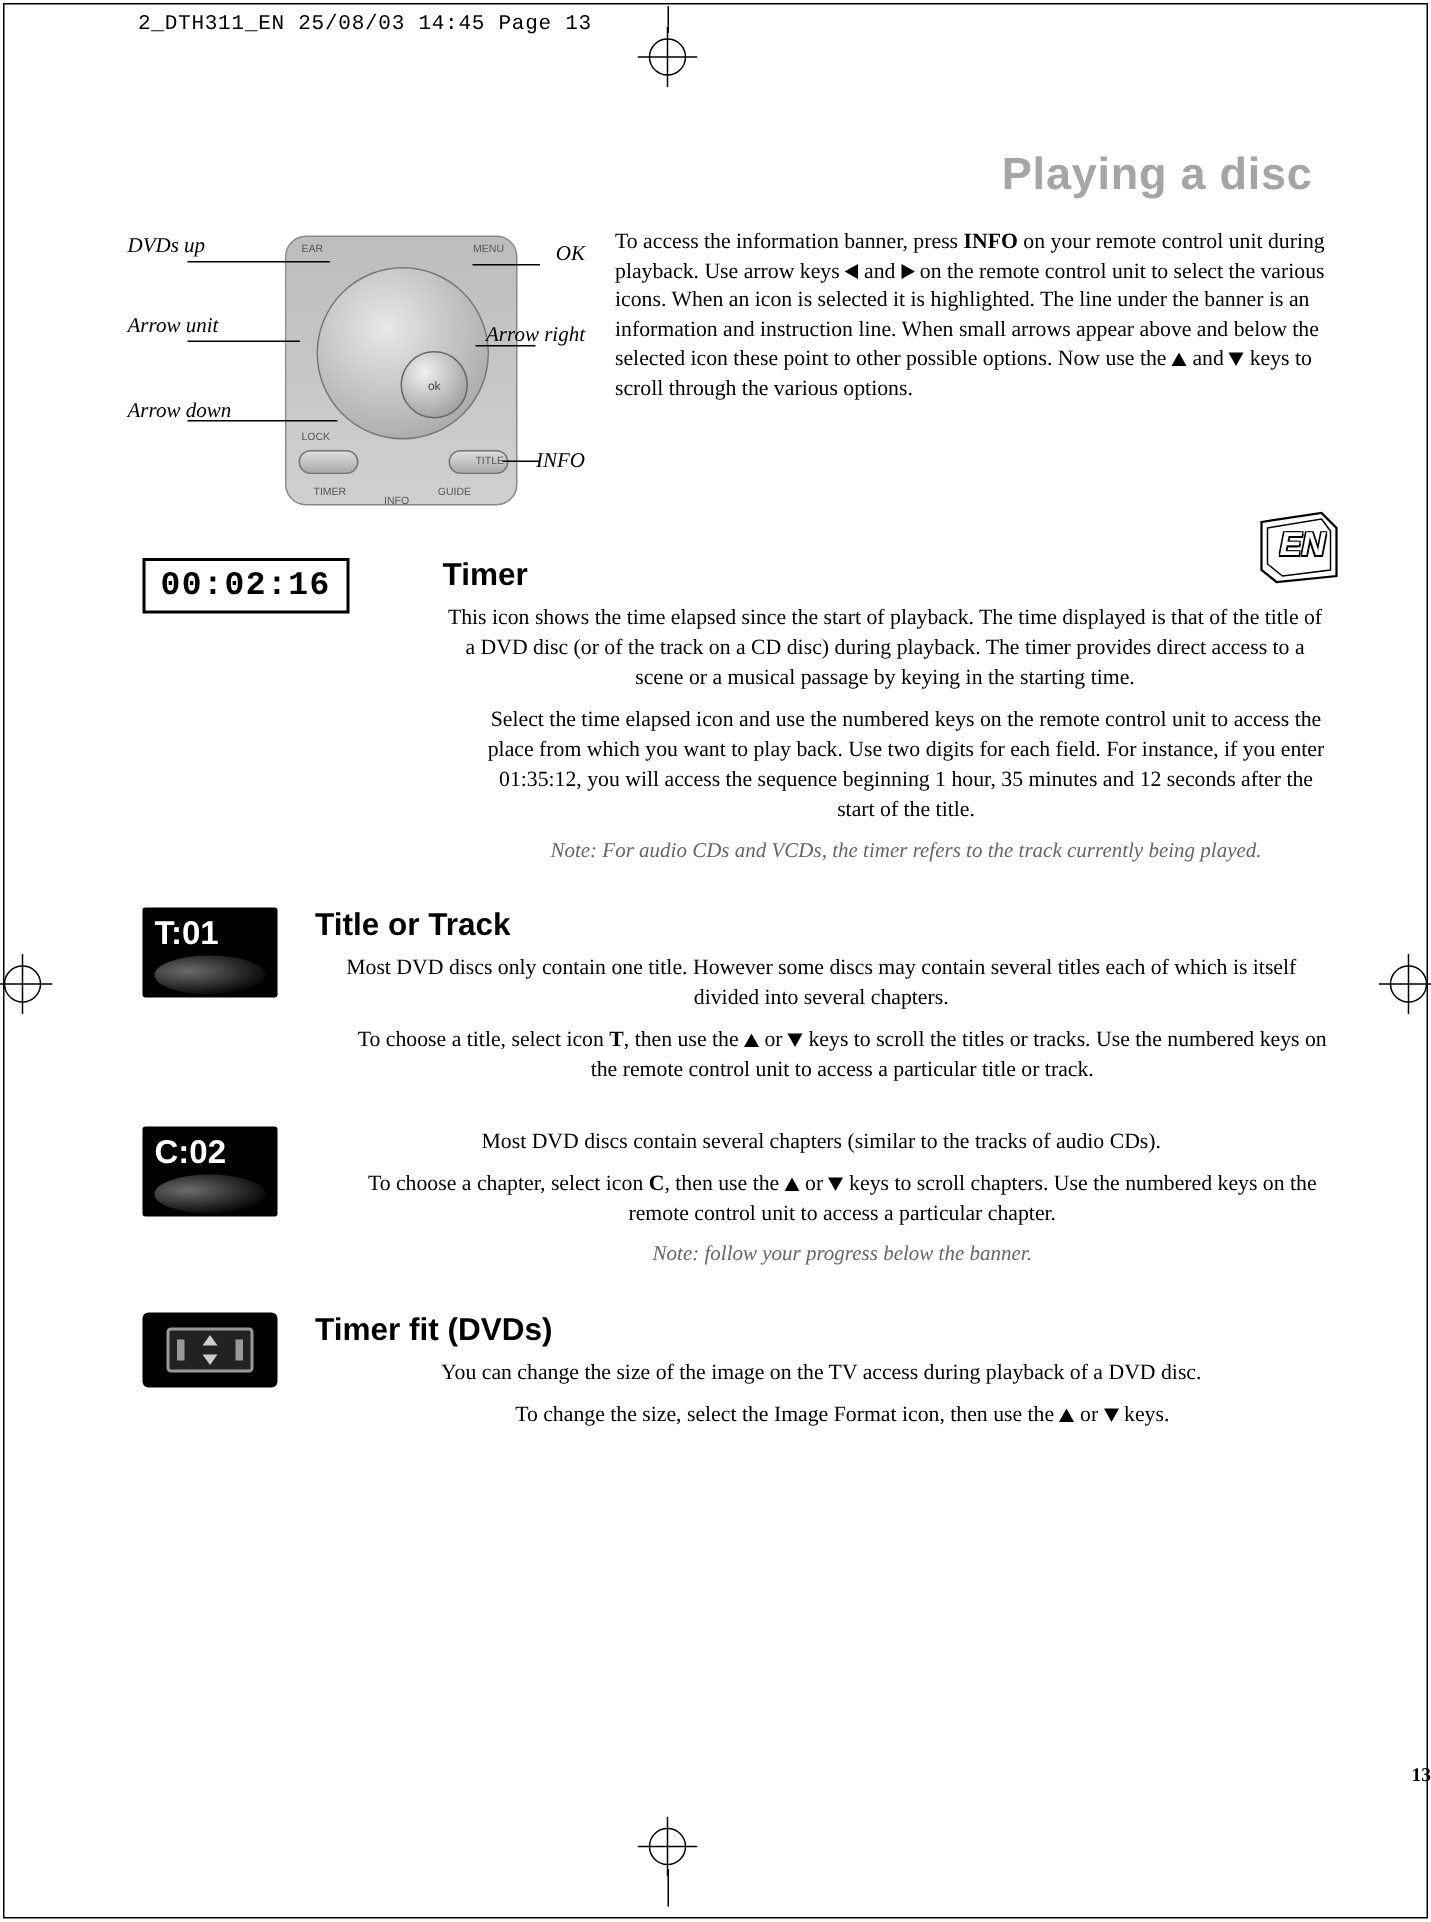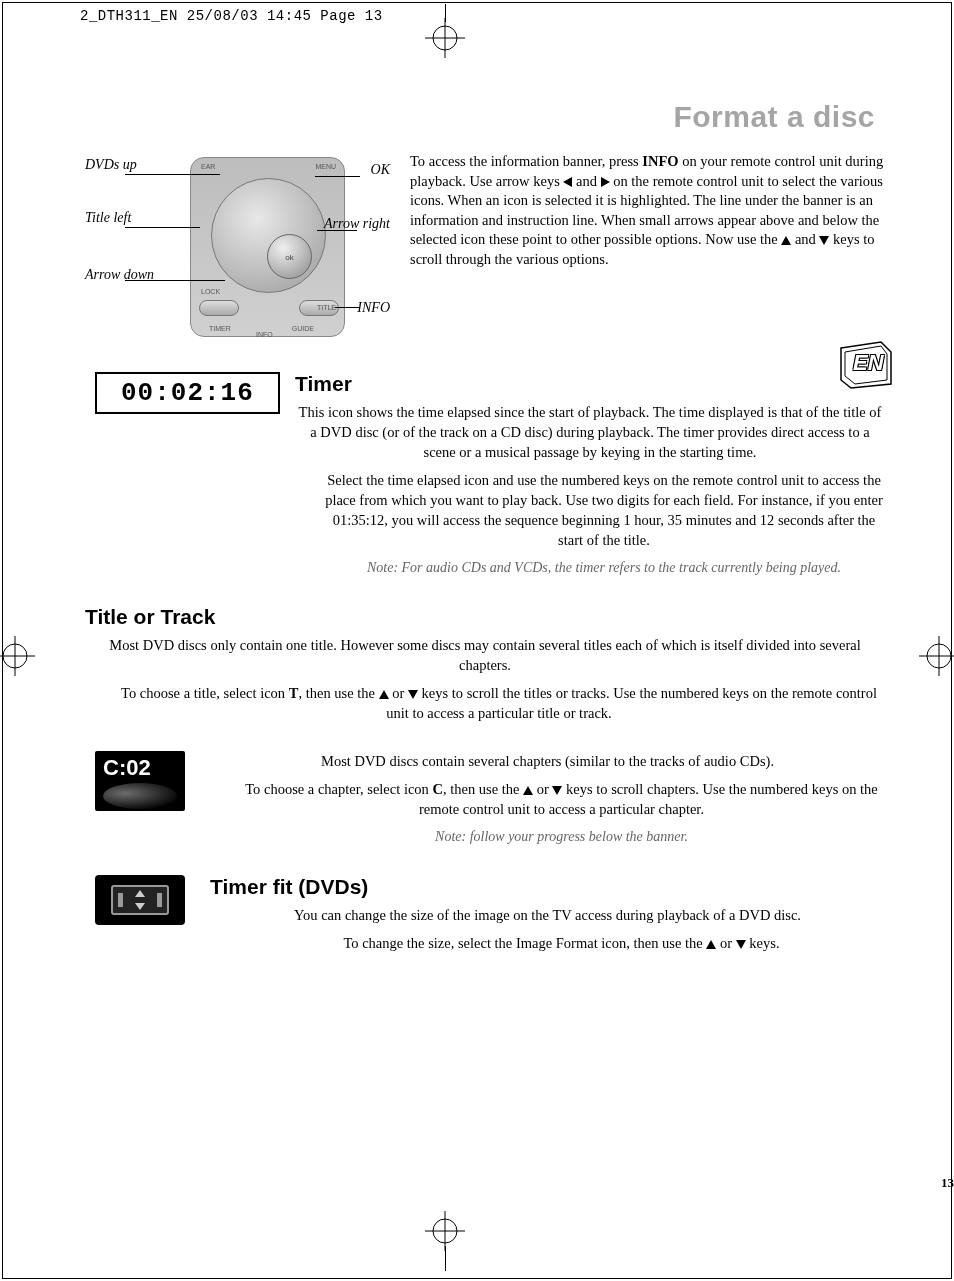--- a/index.html
+++ b/index.html
@@ -17,21 +17,21 @@
     border: 1px solid #000;
     margin: 2px;
   }
   .crop-line { position: absolute; background: #000; }
   .crop-line.top-v { width: 1px; height: 18px; left: 445px; top: 4px; }
   .crop-line.bottom-v { width: 1px; height: 25px; left: 445px; bottom: 10px; }
   .reg-mark { position: absolute; }
   .reg-mark svg { display: block; }
   .header-meta {
     position: absolute;
-    top: 8px; left: 80px;
+    top: 8px; left: 92px;
     font-family: 'Courier New', monospace;
     font-size: 14px;
     letter-spacing: 0.5px;
   }
   .content {
     position: absolute;
     top: 100px;
     left: 85px;
     width: 800px;
   }
@@ -117,24 +117,24 @@
     font-family: Arial, Helvetica, sans-serif;
     font-weight: bold;
     font-size: 21px;
     margin-bottom: 6px;
   }
   .section p { font-size: 14.5px; line-height: 1.38; margin-bottom: 8px; text-align: center; }
   .section .indent { margin-left: 28px; }
   .section .note { font-style: italic; color: #666; font-size: 14px; }
   .timer-box {
     border: 2px solid #000;
-    padding: 4px 24px;
+    padding: 4px 10px;
     font-family: 'Courier New', monospace;
     font-weight: bold;
-    font-size: 26px;
+    font-size: 22px;
     display: inline-block;
     background: #fff;
     letter-spacing: 1px;
   }
   .icon-box {
     width: 90px; height: 60px;
     background: #000;
     border-radius: 2px;
     position: relative;
     overflow: hidden;
@@ -237,21 +237,21 @@
       <circle cx="20" cy="20" r="12" fill="none" stroke="#000" stroke-width="1"></circle>
       <line x1="20" y1="0" x2="20" y2="40" stroke="#000"></line>
       <line x1="0" y1="20" x2="40" y2="20" stroke="#000"></line>
     </svg>
 </div>
 
 <div class="header-meta">2_DTH311_EN  25/08/03  14:45  Page 13</div>
 
 <div class="content">
 
-  <div class="chapter-title">Format a disc</div>
+  <div class="chapter-title">Playing a disc</div>
 
   <div class="lang-badge">
     <svg width="58" height="50">
       <path d="M 4 8 L 44 2 L 54 12 L 54 44 L 14 48 L 4 40 Z" fill="#fff" stroke="#000" stroke-width="1.5"></path>
       <path d="M 8 12 L 44 6 L 50 14 L 50 40 L 18 44 L 8 36 Z" fill="#fff" stroke="#000" stroke-width="1"></path>
     </svg>
     <span class="lang-badge-text">EN</span>
   </div>
 
   <div class="intro-row">
@@ -264,21 +264,21 @@
         <div class="remote-pill" style="left:108px; top:142px;"></div>
         <div class="remote-tiny" style="left:10px; top:5px;">EAR</div>
         <div class="remote-tiny" style="right:8px; top:5px;">MENU</div>
         <div class="remote-tiny" style="left:10px; top:130px;">LOCK</div>
         <div class="remote-tiny" style="right:8px; top:146px;">TITLE</div>
         <div class="remote-tiny" style="left:18px; bottom:4px;">TIMER</div>
         <div class="remote-tiny" style="right:30px; bottom:4px;">GUIDE</div>
         <div class="remote-tiny" style="left:65px; bottom:-2px;">INFO</div>
       </div>
       <span class="remote-label" style="left:0; top:5px;">DVDs up</span>
-      <span class="remote-label" style="left:0; top:58px;">Title left</span>
+      <span class="remote-label" style="left:0; top:58px;">Arrow unit</span>
       <span class="remote-label" style="left:0; top:115px;">Arrow down</span>
       <span class="remote-label" style="right:0; top:10px;">OK</span>
       <span class="remote-label" style="right:0; top:64px;">Arrow right</span>
       <span class="remote-label" style="right:0; top:148px;">INFO</span>
       <div class="lead-line" style="left:40px; top:22px; width:95px;"></div>
       <div class="lead-line" style="left:40px; top:75px; width:75px;"></div>
       <div class="lead-line" style="left:40px; top:128px; width:100px;"></div>
       <div class="lead-line" style="left:230px; top:24px; width:45px;"></div>
       <div class="lead-line" style="left:232px; top:78px; width:40px;"></div>
       <div class="lead-line" style="left:250px; top:155px; width:25px;"></div>
@@ -294,20 +294,26 @@
     </div>
     <div class="text-col">
       <h2>Timer</h2>
       <p>This icon shows the time elapsed since the start of playback. The time displayed is that of the title of a DVD disc (or of the track on a CD disc) during playback. The timer provides direct access to a scene or a musical passage by keying in the starting time.</p>
       <p class="indent">Select the time elapsed icon and use the numbered keys on the remote control unit to access the place from which you want to play back. Use two digits for each field. For instance, if you enter 01:35:12, you will access the sequence beginning 1 hour, 35 minutes and 12 seconds after the start of the title.</p>
       <p class="note indent">Note: For audio CDs and VCDs, the timer refers to the track currently being played.</p>
     </div>
   </div>
 
   <div class="section">
+    <div class="icon-col">
+      <div class="icon-box">
+        <div class="label">T:01</div>
+        <div class="swirl"></div>
+      </div>
+    </div>
     <div class="text-col">
       <h2>Title or Track</h2>
       <p>Most DVD discs only contain one title. However some discs may contain several titles each of which is itself divided into several chapters.</p>
       <p class="indent">
         <span>To choose a title, select icon </span><b>T</b><span>, then use the </span><span class="arrow-tri tri-up"></span><span> or </span><span class="arrow-tri tri-down"></span><span> keys to scroll the titles or tracks. Use the numbered keys on the remote control unit to access a particular title or track.</span>
       </p>
     </div>
   </div>
 
   <div class="section">

